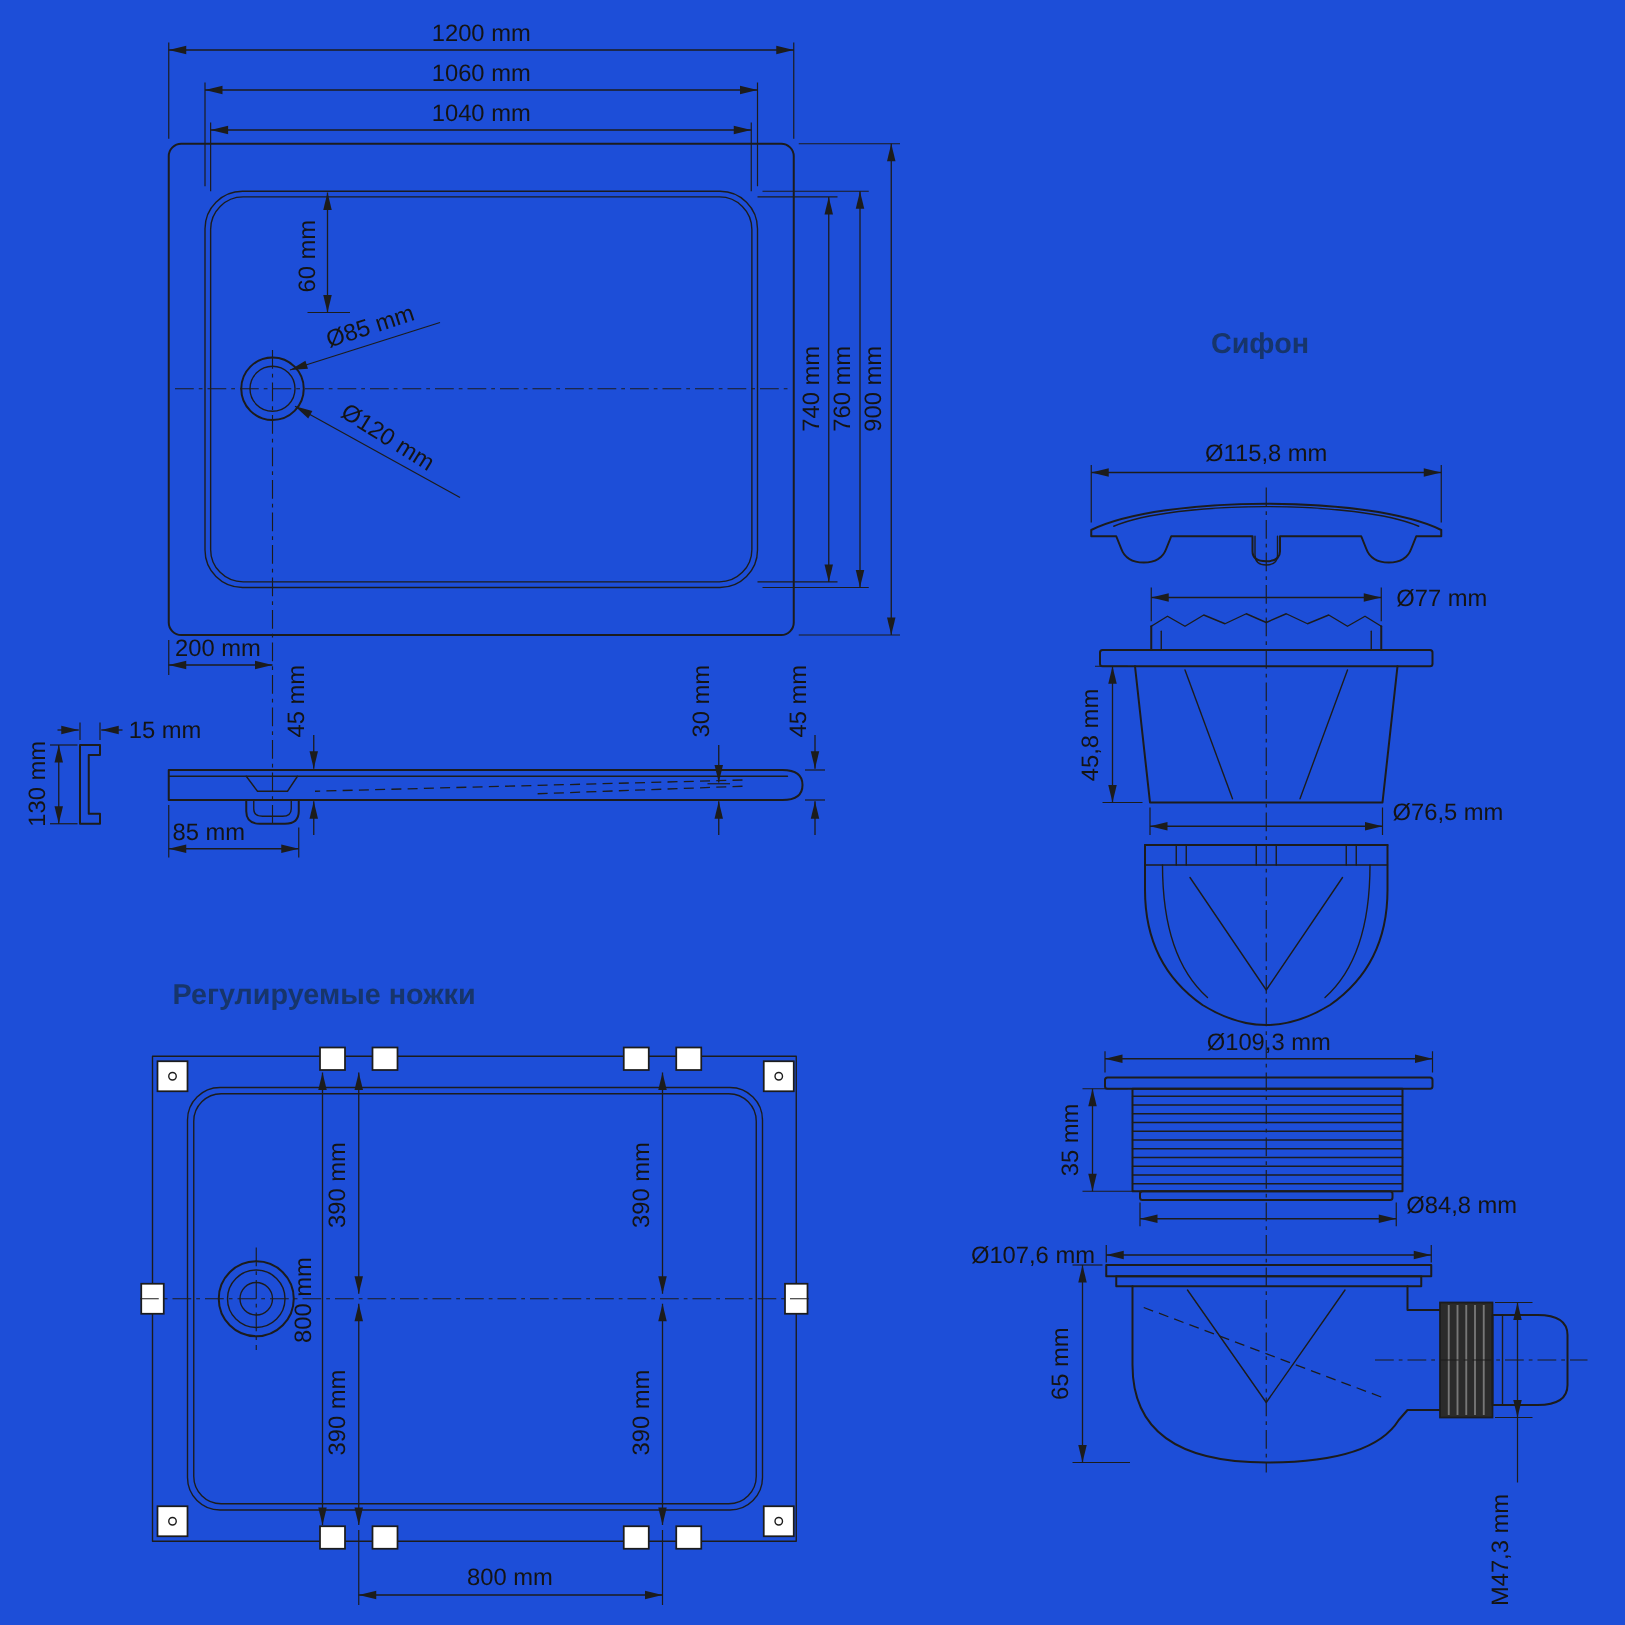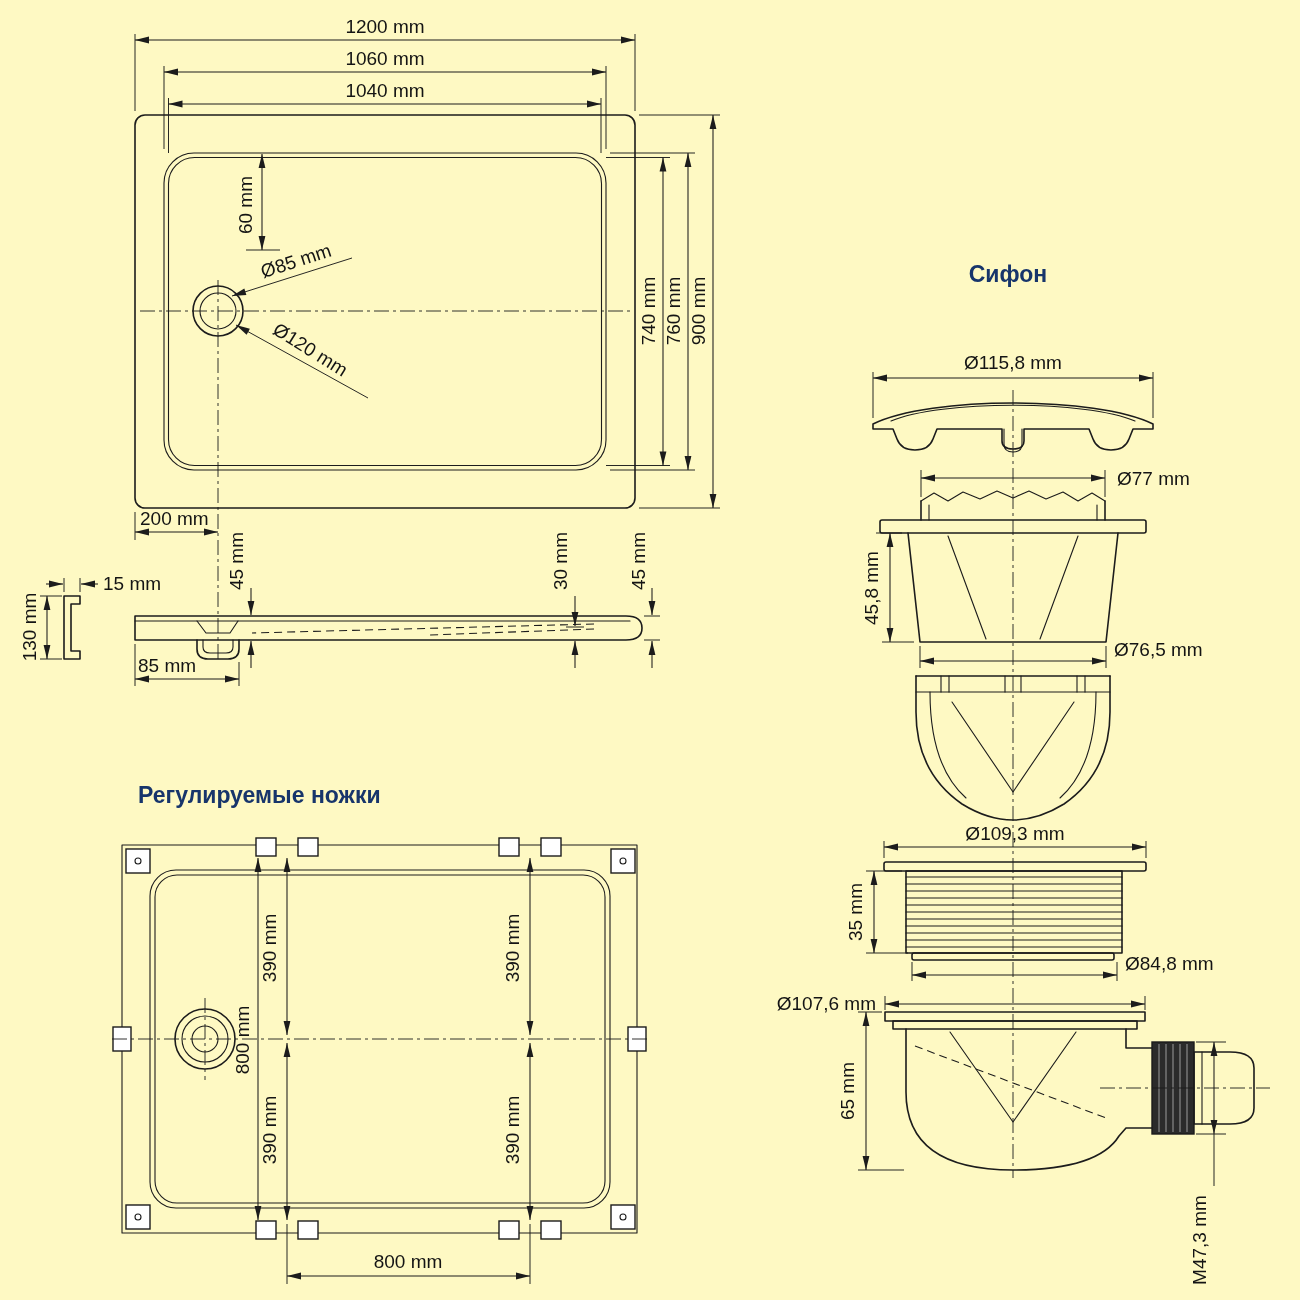--- a/index.html
+++ b/index.html
@@ -1,16 +1,16 @@
 <!DOCTYPE html>
 <html><head>
 <meta charset="utf-8">
 <style>
   html,body{margin:0;padding:0;background:#ffffff;}
-  .stage{width:1300px;height:1300px;position:relative;background:#fef9c3;overflow:hidden;}
+  .stage{width:1300px;height:1300px;position:relative;background:#1d4ed8;overflow:hidden;}
   svg{display:block;}
   .draw{fill:none;stroke:#1c1c1c;stroke-width:1.6;stroke-linecap:round;stroke-linejoin:round;}
   .thin{fill:none;stroke:#1c1c1c;stroke-width:1.1;stroke-linecap:round;stroke-linejoin:round;}
   .dim{fill:none;stroke:#1c1c1c;stroke-width:1.05;}
   .ext{fill:none;stroke:#1c1c1c;stroke-width:0.95;}
   .cl{fill:none;stroke:#1c1c1c;stroke-width:0.9;stroke-dasharray:15 4 3 4;}
   .dash{fill:none;stroke:#1c1c1c;stroke-width:1.05;stroke-dasharray:8 5;}
   .t{font-family:"Liberation Sans",sans-serif;font-size:19px;fill:#141414;}
   .title{font-family:"Liberation Sans",sans-serif;font-size:23px;font-weight:bold;fill:#17356b;}
   .feet{fill:#ffffff;stroke:#1c1c1c;stroke-width:1.4;}

